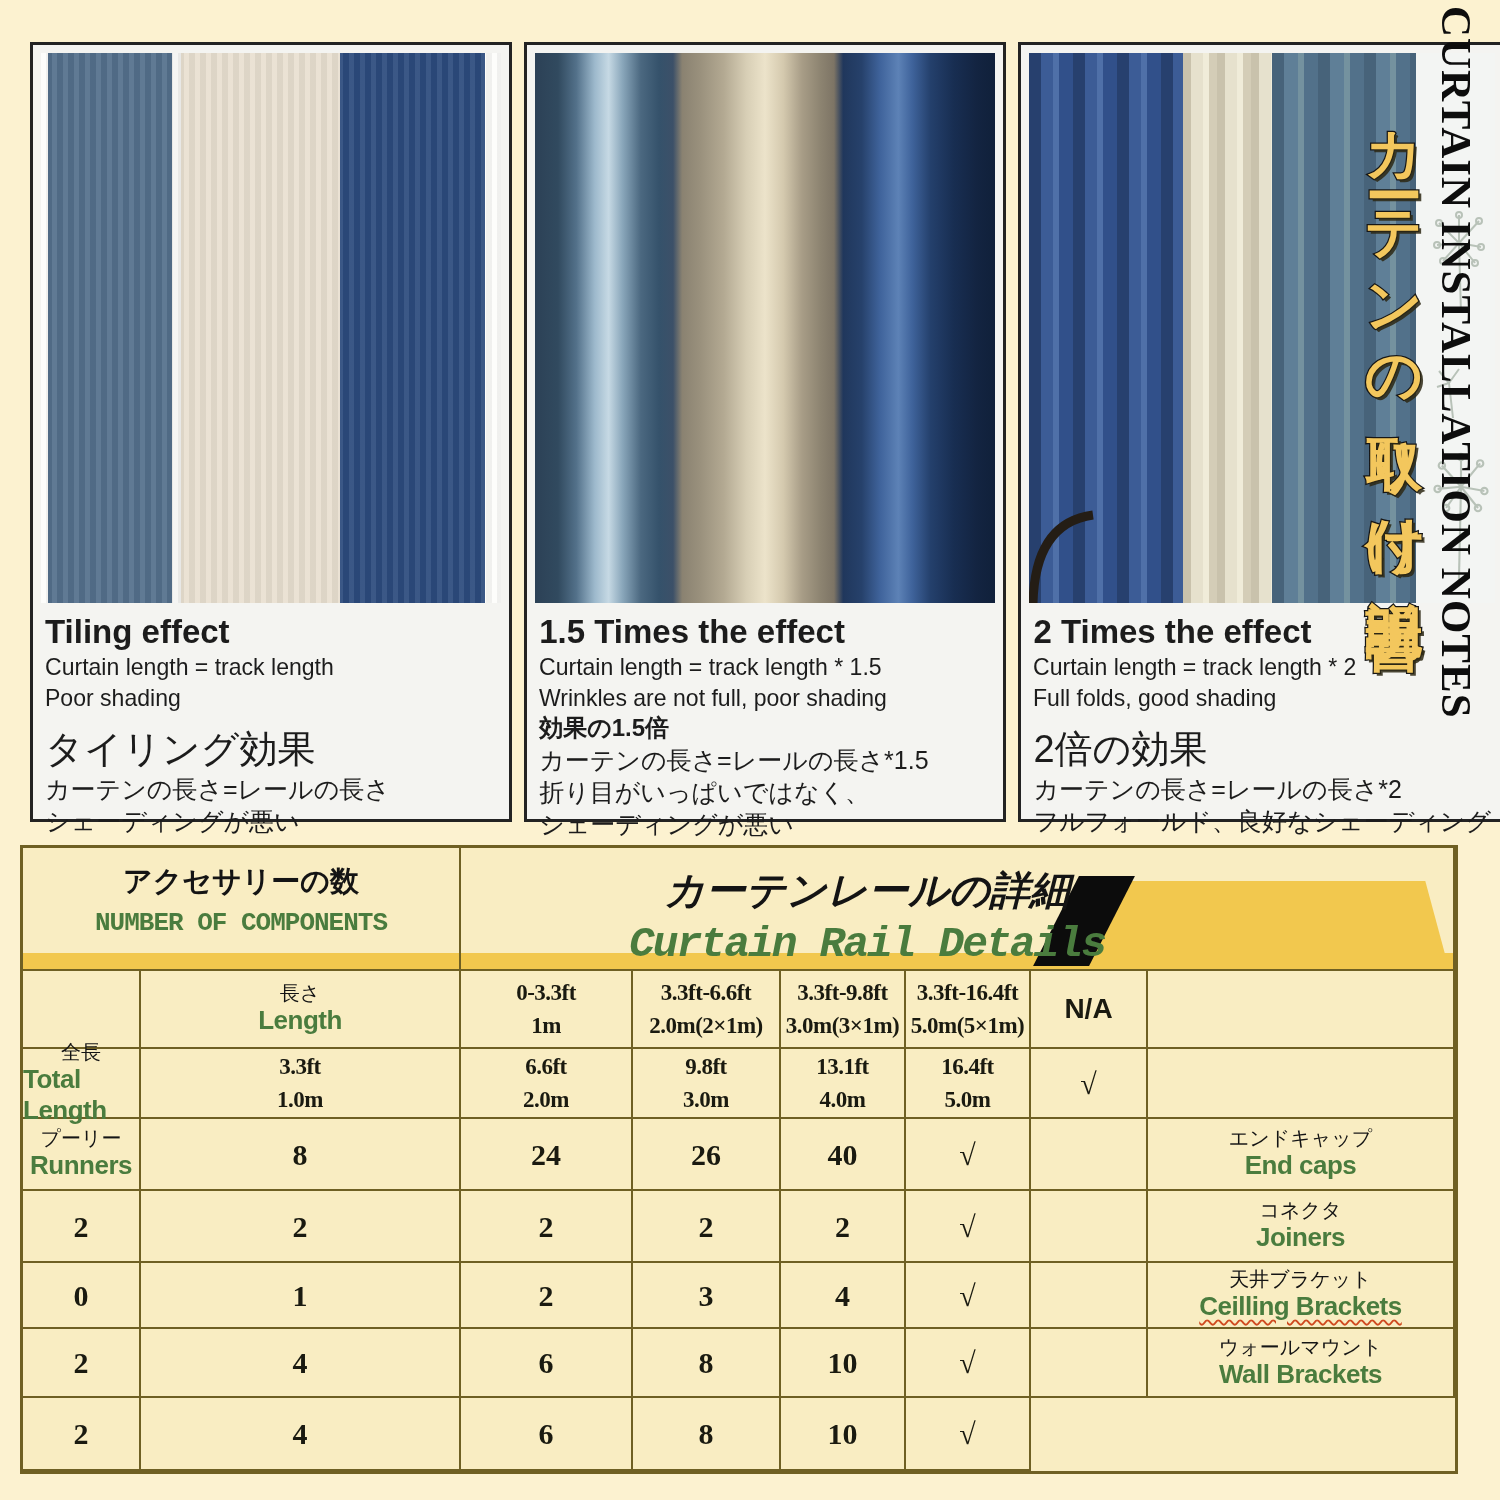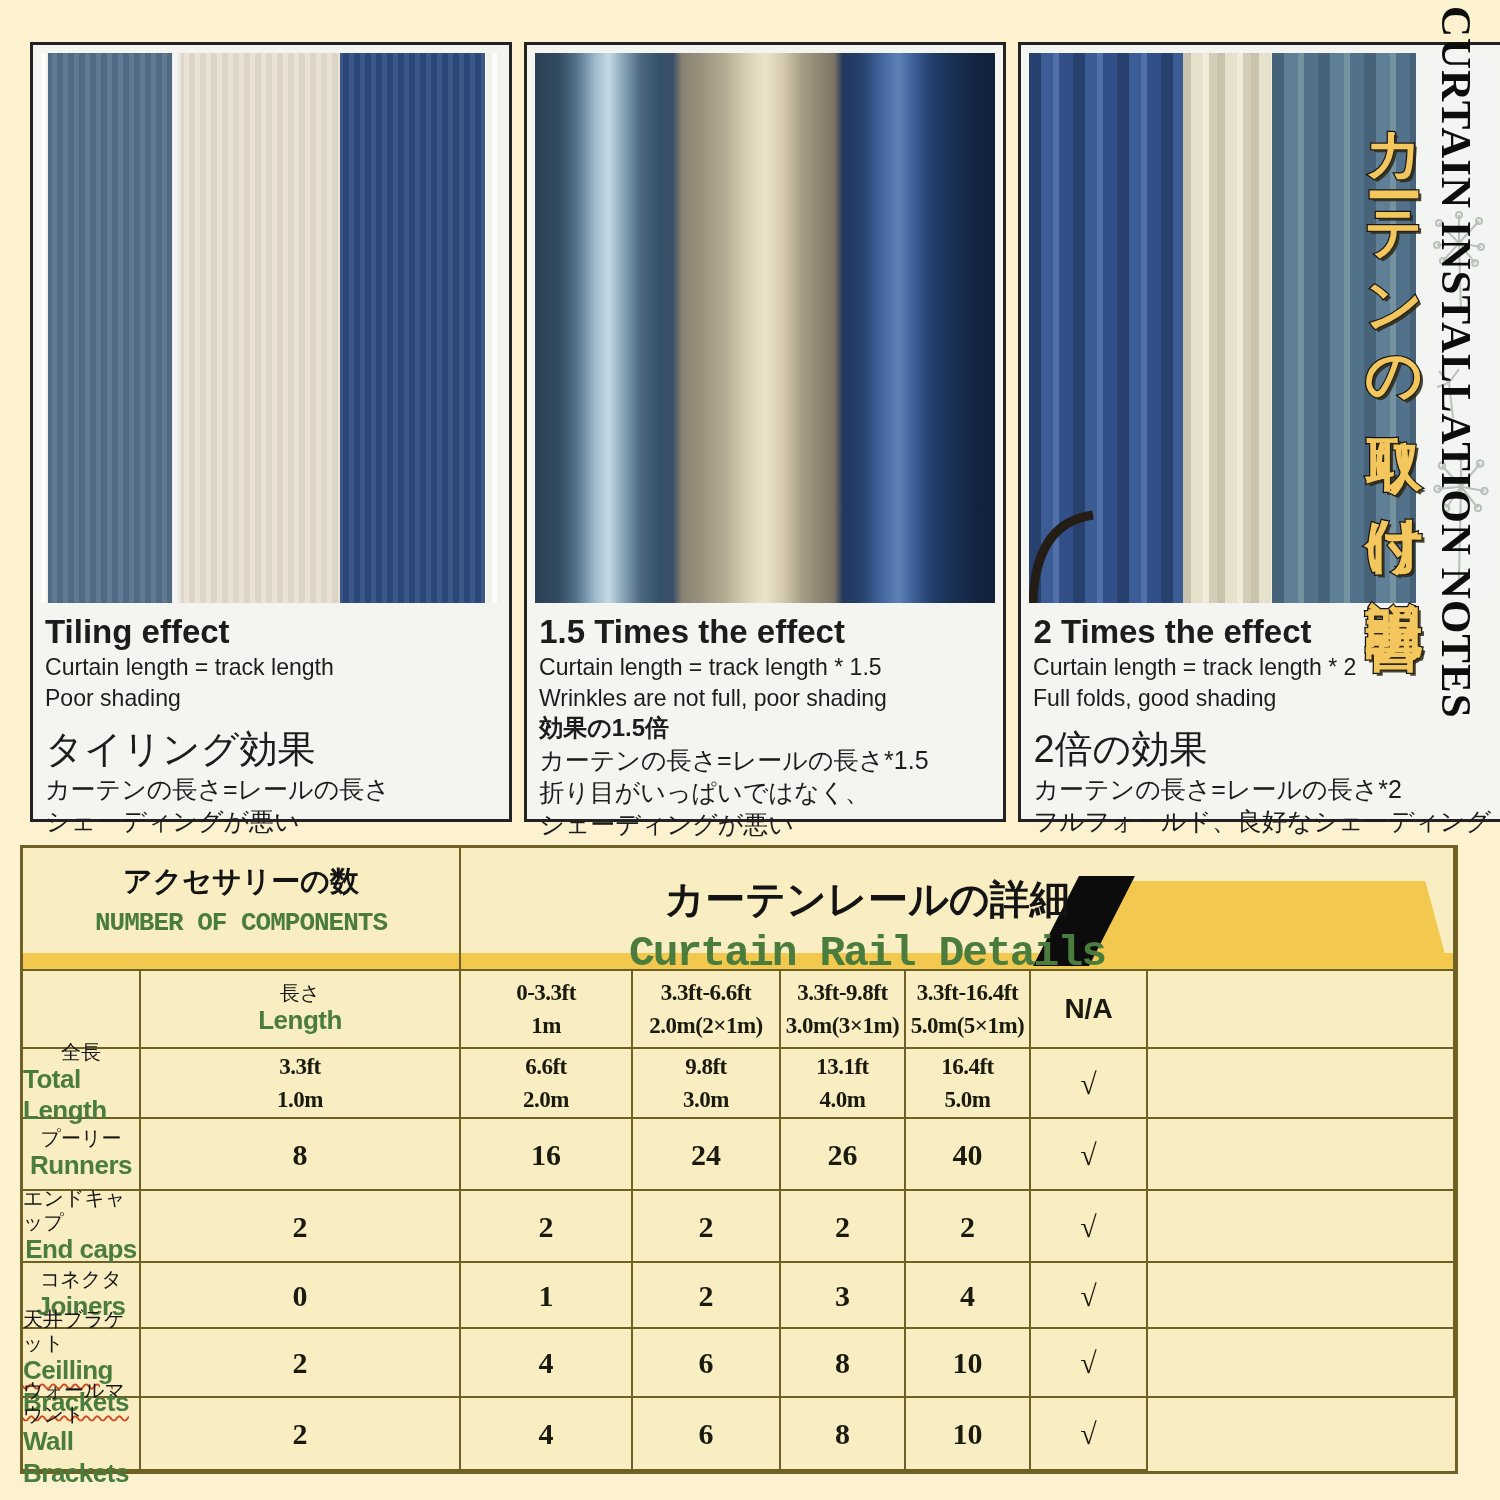--- a/index.html
+++ b/index.html
@@ -48,21 +48,21 @@
 
   
   .rail-table{position:absolute;left:20px;top:845px;width:1438px;height:629px;box-sizing:border-box;
       background:var(--cellbg,#f9edc2);border:3px solid var(--tbord,#6f6023);
       display:grid;grid-template-columns:118px 320px 172px 148px 125px 125px 117px minmax(0,1fr);
       grid-template-rows:123px 78px 70px 72px 72px 66px 69px 73px;}
   .gold-strip{position:absolute;left:0;right:0;top:105px;height:18px;background:var(--gold,#f2c84e);z-index:0;}
   .cell{position:relative;z-index:1;border-right:2px solid var(--tbord,#6f6023);border-bottom:2px solid var(--tbord,#6f6023);
         display:flex;flex-direction:column;align-items:center;justify-content:center;box-sizing:border-box;}
   .th-left{grid-column:1/3;grid-row:1;justify-content:flex-start;padding-top:14px;}
-  .th-right{grid-column:3/9;grid-row:1;justify-content:flex-start;padding-top:24px;}
+  .th-right{grid-column:3/9;grid-row:1;justify-content:flex-end;padding-top:24px;font-style:italic;}
   .th-jp{font-size:29px;font-weight:bold;color:#141414;}
   .th-en-left{font-family:"Liberation Mono",monospace;font-size:26px;font-weight:bold;color:var(--green,#4a7c3e);margin-top:6px;letter-spacing:-1px;}
   .thr-jp{font-size:40px;font-weight:bold;color:#141414;z-index:3;margin-right:180px;}
   .thr-en{font-family:"Liberation Mono",monospace;font-size:43px;font-weight:bold;color:var(--green,#4a7c3e);z-index:3;margin:2px 180px 0 0;letter-spacing:-2px;}
   .gold-para{position:absolute;right:4px;bottom:0;width:395px;height:88px;background:var(--gold,#f2c84e);
              clip-path:polygon(14% 0,94% 0,100% 100%,0 100%);z-index:1;}
   .black-slash{position:absolute;left:595px;bottom:3px;width:56px;height:90px;background:#0c0c0c;transform:skewX(-27deg);z-index:2;}
 
   .lbl-jp{font-size:20px;color:#141414;line-height:1.2;}
   .lbl-en{font-size:26px;font-weight:bold;color:var(--green,#4a7c3e);line-height:1.2;letter-spacing:-0.5px;}
@@ -198,21 +198,20 @@
       <div class="cell cell-val cell-two">9.8ft<br>3.0m</div>
       <div class="cell cell-val cell-two">13.1ft<br>4.0m</div>
       <div class="cell cell-val cell-two">16.4ft<br>5.0m</div>
       <div class="cell cell-val cell-check">√</div>
       <div class="cell cell-blank"></div>
       <div class="cell cell-label">
         <div class="lbl-jp">プーリー</div>
         <div class="lbl-en">Runners</div>
       </div>
       <div class="cell cell-val">8</div>
-      <div class="cell cell-val">16</div>
       <div class="cell cell-val">24</div>
       <div class="cell cell-val">26</div>
       <div class="cell cell-val">40</div>
       <div class="cell cell-val cell-check">√</div>
       <div class="cell cell-blank"></div>
       <div class="cell cell-label">
         <div class="lbl-jp">エンドキャップ</div>
         <div class="lbl-en">End caps</div>
       </div>
       <div class="cell cell-val">2</div>

